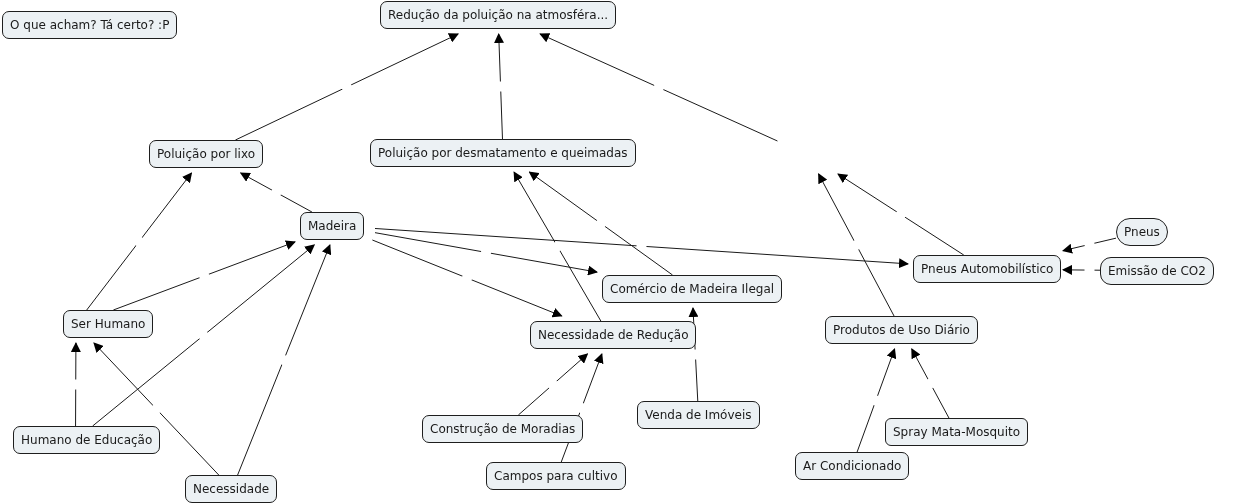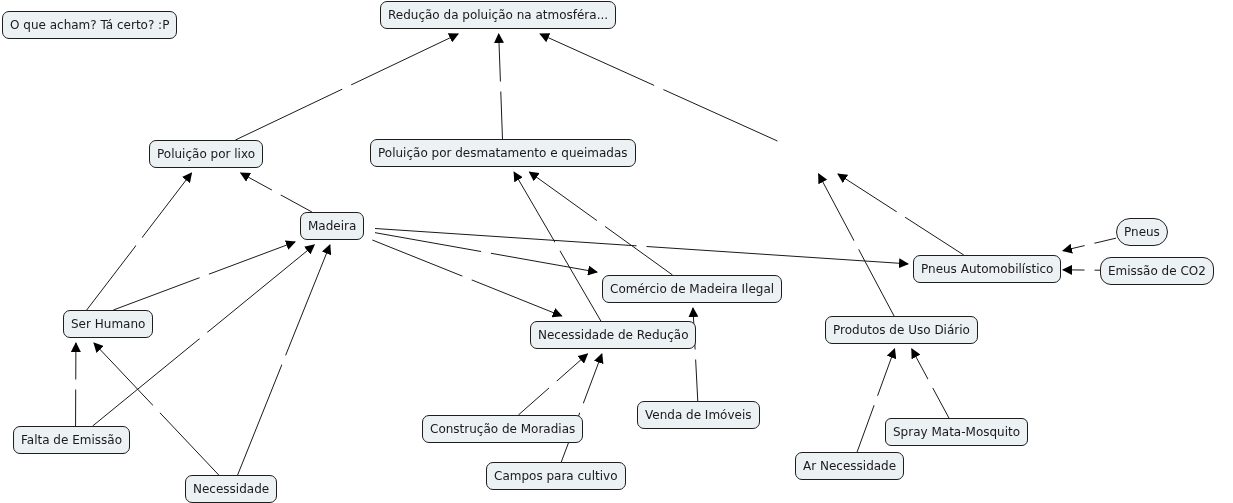--- a/index.html
+++ b/index.html
@@ -90,17 +90,17 @@
   <div class="node" style="left:1116px;top:218px;border-radius:14px;">Pneus</div>
   <div class="node" style="left:913px;top:255px;">Pneus Automobilístico</div>
   <div class="node" style="left:1100px;top:257px;border-radius:11px;">Emissão de CO2</div>
   <div class="node" style="left:602px;top:275px;">Comércio de Madeira Ilegal</div>
   <div class="node" style="left:31px;top:310px;margin-left:32px;">Ser Humano</div>
   <div class="node" style="left:530px;top:321px;">Necessidade de Redução</div>
   <div class="node" style="left:825px;top:316px;">Produtos de Uso Diário</div>
   <div class="node" style="left:637px;top:401px;">Venda de Imóveis</div>
   <div class="node" style="left:422px;top:415px;">Construção de Moradias</div>
   <div class="node" style="left:885px;top:418px;border-radius:6px;">Spray Mata-Mosquito</div>
-  <div class="node" style="left:13px;top:426px;">Falta de Emissão</div>
-  <div class="node" style="left:795px;top:452px;">Ar Necessidade</div>
+  <div class="node" style="left:13px;top:426px;">Humano de Educação</div>
+  <div class="node" style="left:795px;top:452px;">Ar Condicionado</div>
   <div class="node" style="left:486px;top:462px;">Campos para cultivo</div>
   <div class="node" style="left:185px;top:475px;">Necessidade</div>
 </div>
 
 </body></html>

